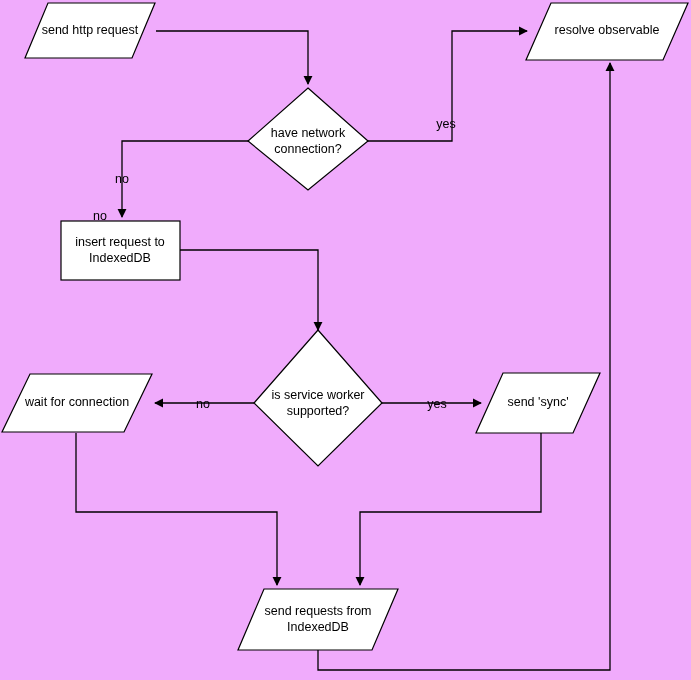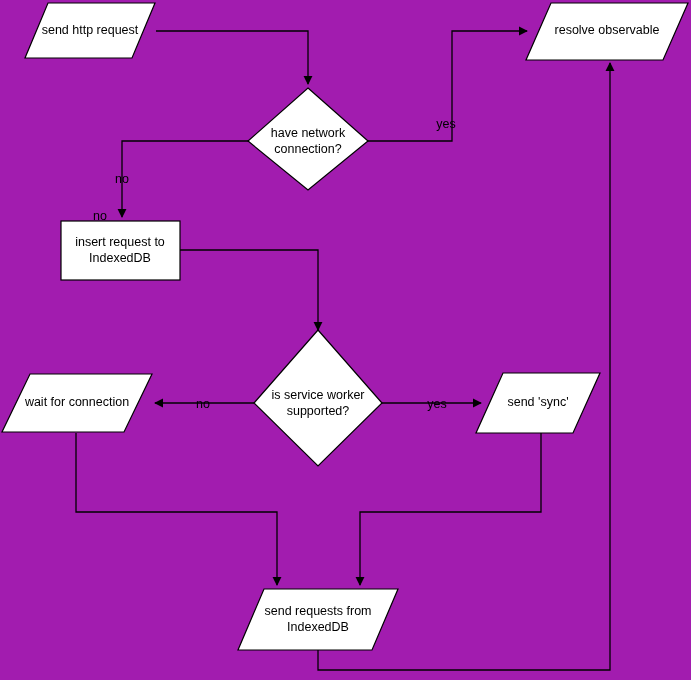--- a/index.html
+++ b/index.html
@@ -7,21 +7,21 @@
     padding: 0;
     background: #ffffff;
   }
   body {
     font-family: "Liberation Sans", sans-serif;
   }
   #canvas {
     position: relative;
     width: 691px;
     height: 680px;
-    background: #a21caf;
+    background: #f0abfc;
     overflow: hidden;
   }
   #flow-svg {
     position: absolute;
     top: 0;
     left: 0;
     width: 691px;
     height: 680px;
   }
   .node-shape {

